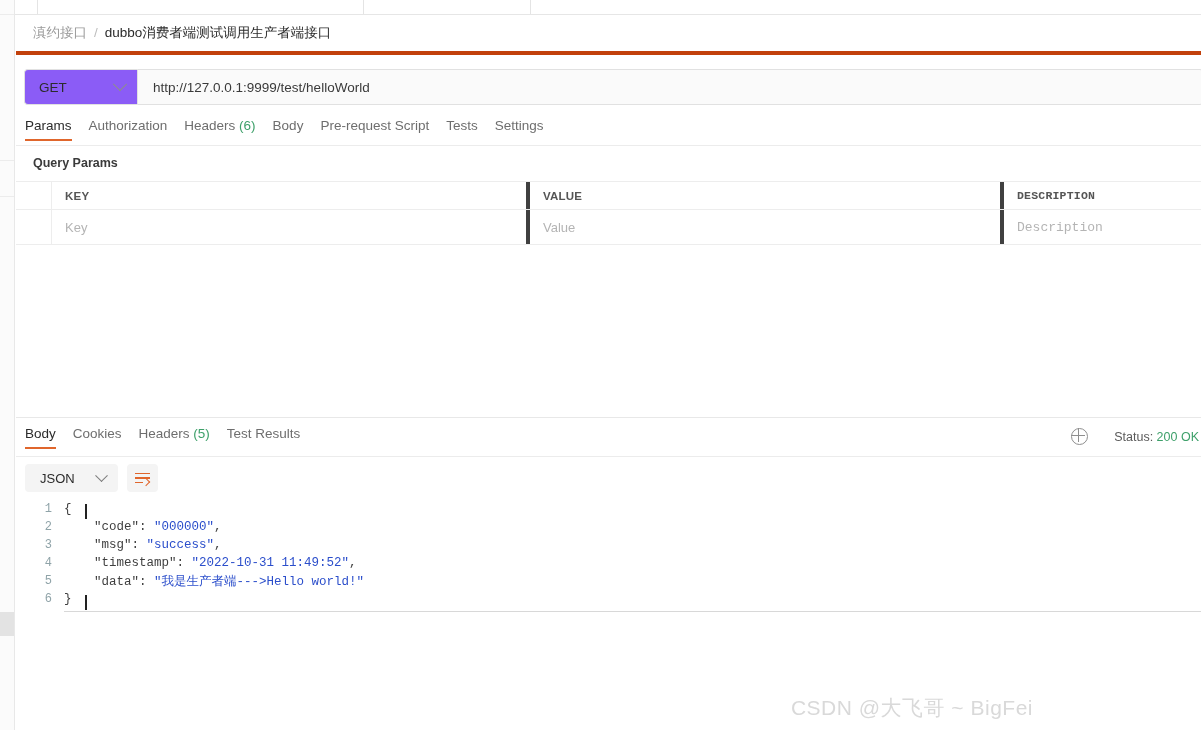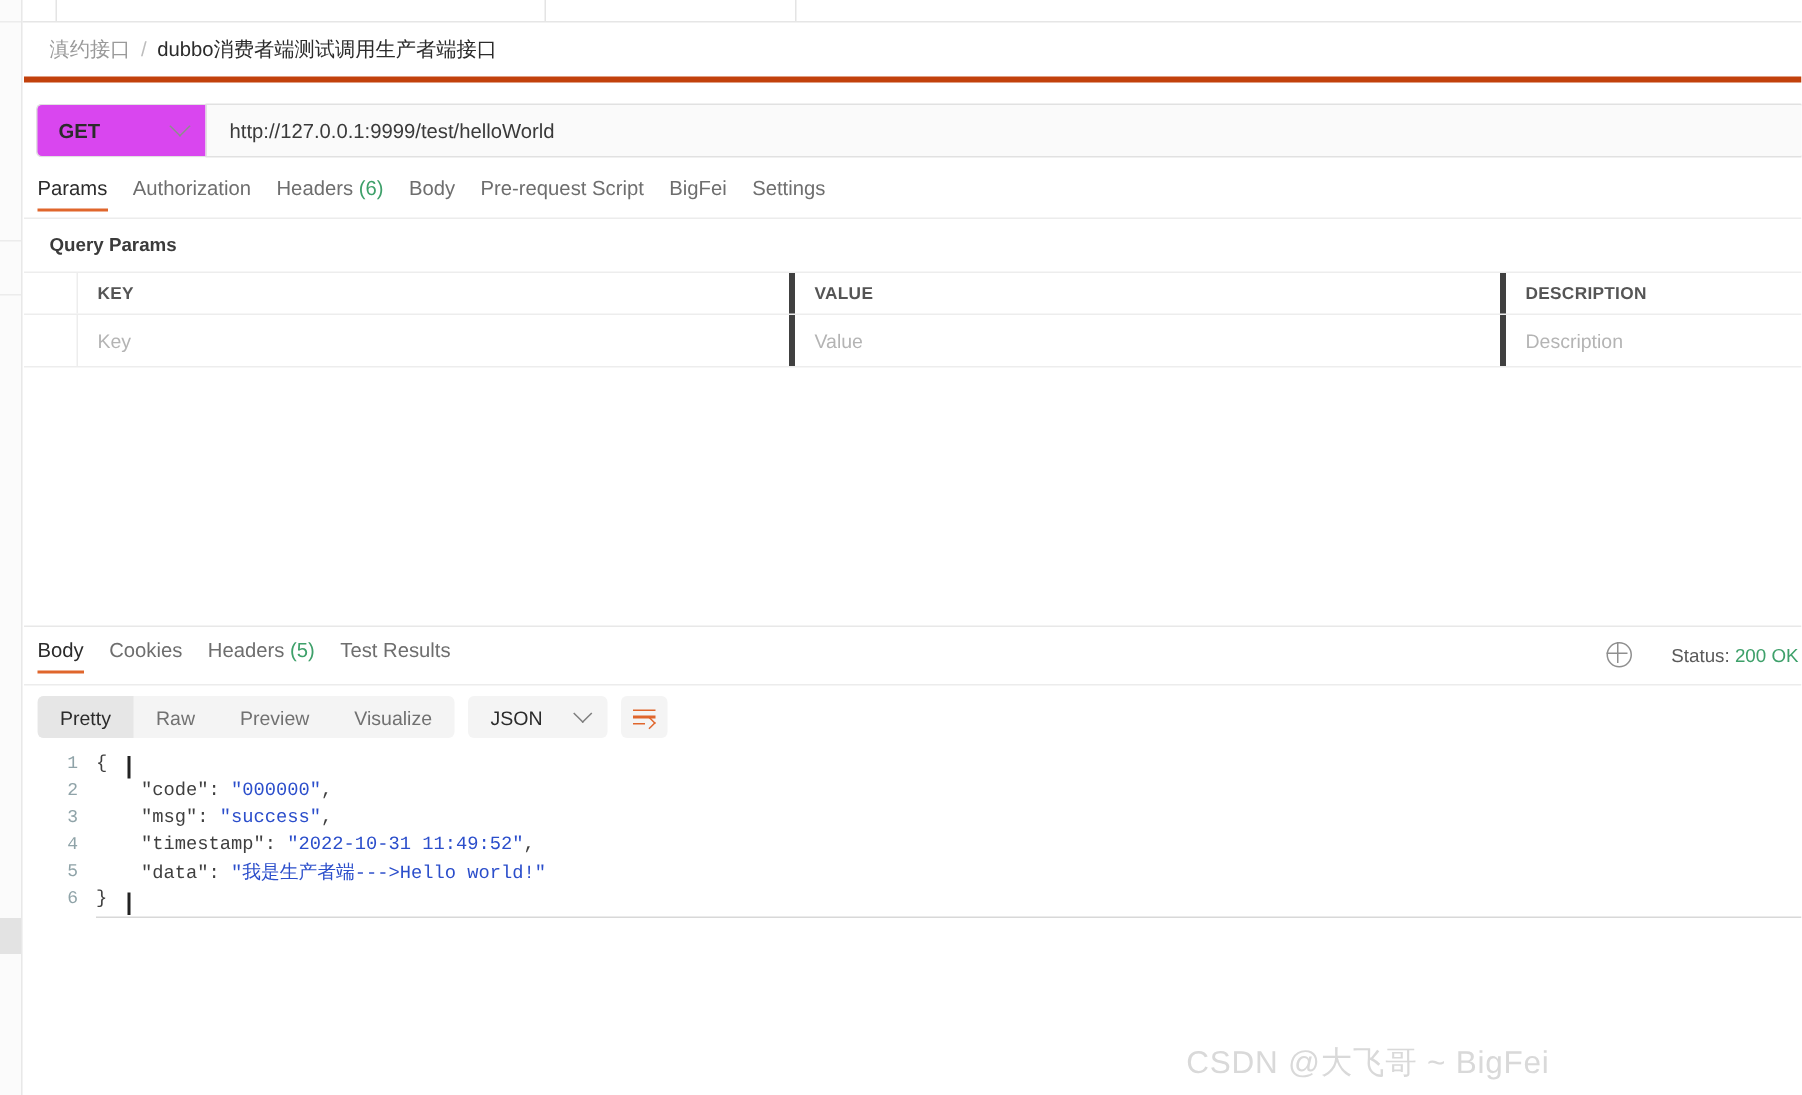--- a/index.html
+++ b/index.html
@@ -96,27 +96,26 @@
     width: 1180px;
     height: 36px;
     display: flex;
     align-items: stretch;
   }
   .method-box {
     width: 113px;
     border: 1px solid #e1e1e1;
     border-right: none;
     border-radius: 4px 0 0 4px;
-    background: #d946ef;
+    background: #8b5cf6;
     display: flex;
     align-items: center;
     justify-content: space-between;
     padding: 0 12px 0 14px;
     box-sizing: border-box;
-    font-weight: bold;
   }
   .method-label {
     font-size: 13.5px;
     color: #2b2b2b;
   }
   .chev {
     width: 9px; height: 9px;
     border-right: 1.4px solid #8d8d8d;
     border-bottom: 1.4px solid #8d8d8d;
     transform: rotate(45deg) translate(-2px,-2px);
@@ -199,21 +198,21 @@
     height: 100%;
     display: flex;
     align-items: center;
     padding-left: 13px;
     box-sizing: border-box;
     border-right: 4px solid #404040;
     font-size: 12.5px;
   }
   .pcell.c1 { width: 478px; }
   .pcell.c2 { width: 474px; }
-  .pcell.c3 { width: 197px; border-right: none; }
+  .pcell.c3 { width: 197px; border-right: none; font-family: Liberation Mono, monospace; }
   .hd { font-weight: bold; color: #555; letter-spacing: .2px; font-size: 11.5px; }
   .ph { color: #b4b4b4; font-size: 13px; }
 
   
   .respsep {
     position: absolute;
     left: 16px; top: 417px;
     width: 1185px;
     height: 1px;
     background: #e8e8e8;
@@ -433,21 +432,21 @@
     <span class="url-text">http://127.0.0.1:9999/test/helloWorld</span>
   </div>
 </div>
 
 <div class="reqtabs" id="req-tabs">
     <div class="rtab active"><span>Params</span></div>
     <div class="rtab"><span>Authorization</span></div>
     <div class="rtab"><span>Headers</span><span class="cnt"> (6)</span></div>
     <div class="rtab"><span>Body</span></div>
     <div class="rtab"><span>Pre-request Script</span></div>
-    <div class="rtab"><span>BigFei</span></div>
+    <div class="rtab"><span>Tests</span></div>
     <div class="rtab"><span>Settings</span></div>
   </div>
 <div class="reqtabs-line"></div>
 
 <div class="qp-title">Query Params</div>
 
 <div class="ptable">
   <div class="prow">
     <div class="pcheck"></div>
     <div class="pcell c1 hd">KEY</div>
@@ -472,26 +471,20 @@
   </div>
 
 <div class="sbar">
   <span class="globe"></span>
   <span class="status-text"><span>Status:</span> <span class="ok">200 OK</span></span>
 </div>
 
 <div class="resptabs-line"></div>
 
 <div class="btoolbar">
-  <div class="segment" id="view-modes">
-      <div class="seg active">Pretty</div>
-      <div class="seg">Raw</div>
-      <div class="seg">Preview</div>
-      <div class="seg">Visualize</div>
-    </div>
   <div class="jsonsel">
     <span>JSON</span>
     <span class="chev"></span>
   </div>
   <div class="wrapbtn">
     <span class="wrapicon">
       <i></i>
         <i></i>
         <i></i>
         <span class="arrowhead"></span>

